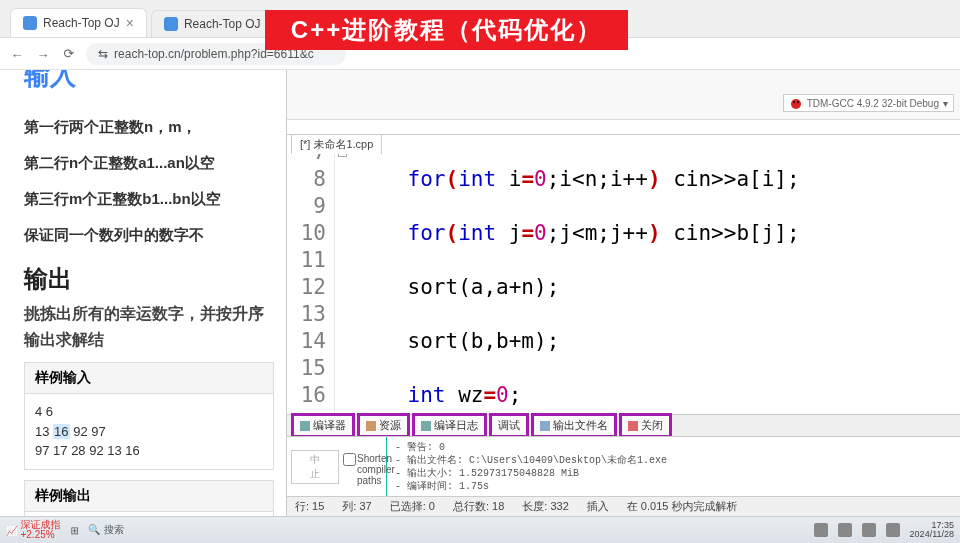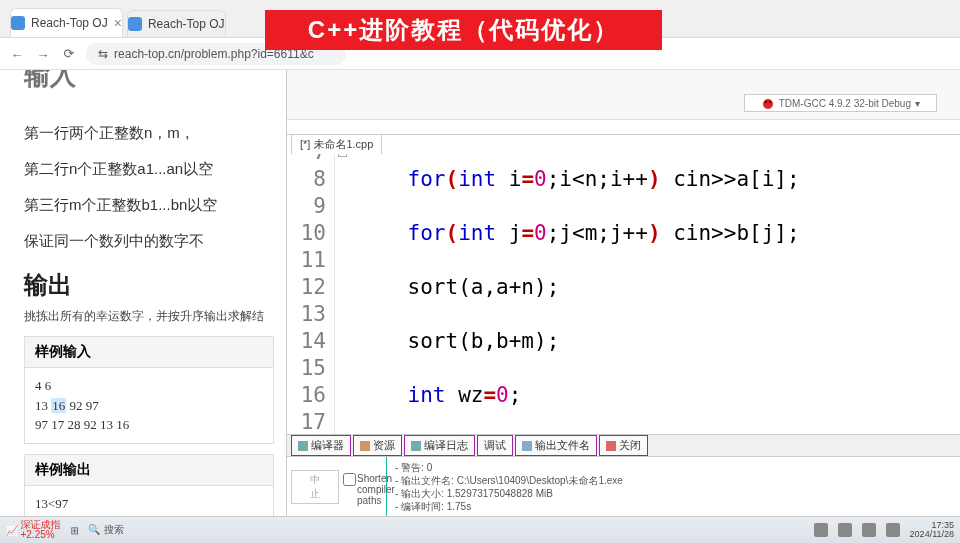--- a/index.html
+++ b/index.html
@@ -1,68 +1,68 @@
 <!DOCTYPE html>
 <html><head>
 <meta charset="utf-8">
 <style>
   * { box-sizing: border-box; margin: 0; padding: 0; }
   body { font-family: "Microsoft YaHei", Arial, sans-serif; font-size: 13px; background: #f5f5f5; width: 960px; height: 543px; overflow: hidden; position: relative; }
   
   .browser-top { height: 38px; background: #f0f0f0; display: flex; align-items: flex-end; padding-left: 10px; border-bottom: 1px solid #ddd; }
-  .tab { background: #fff; padding: 6px 0; border-radius: 6px 6px 0 0; font-size: 12px; color: #444; display: flex; align-items: center; gap: 6px; margin-right: 4px; border: 1px solid #ddd; border-bottom: none; }
+  .tab { background: #fff; padding: 6px 12px; border-radius: 6px 6px 0 0; font-size: 12px; color: #444; display: flex; align-items: center; gap: 6px; margin-right: 4px; border: 1px solid #ddd; border-bottom: none; }
   .tab.bg { background: #f0f0f0; }
   .tab-close { color: #888; font-size: 14px; }
   .tab-icon { width: 14px; height: 14px; background: #4a90e2; border-radius: 3px; display: inline-block; }
   
   .addr-bar { height: 32px; background: #fff; display: flex; align-items: center; padding: 0 8px; gap: 8px; border-bottom: 1px solid #e0e0e0; }
   .nav-btn { width: 18px; height: 18px; color: #666; display: flex; align-items: center; justify-content: center; }
   .url-box { flex: 1; background: #f1f3f4; border-radius: 14px; padding: 4px 12px; font-size: 12px; color: #555; display: flex; align-items: center; gap: 6px; max-width: 260px; }
   
-  .red-banner { position: absolute; top: 10px; left: 265px; width: 397px; height: 40px; background: #ed1c24; color: #fff; font-size: 24px; font-weight: bold; display: flex; align-items: center; justify-content: center; z-index: 50; letter-spacing: 2px; }
+  .red-banner { position: absolute; top: 10px; left: 265px; width: 363px; height: 40px; background: #ed1c24; color: #fff; font-size: 24px; font-weight: bold; display: flex; align-items: center; justify-content: center; z-index: 50; letter-spacing: 2px; }
   
   .main { display: flex; height: calc(100% - 70px - 27px); }
   
   .left { width: 286px; background: #fff; padding: 6px 12px 12px 24px; overflow: hidden; }
-  .left h2 { font-size: 26px; font-weight: bold; margin: 22px 0; color: #737373; }
-  .left p { font-size: 15px; color: #333; line-height: 2.4; }
+  .left h2 { font-size: 26px; font-weight: bold; margin: 16px 0; color: #3b82f6; }
+  .left p { font-size: 15px; color: #333; line-height: 2.4; font-weight: bold; }
   .left h3 { font-size: 24px; font-weight: bold; margin: 10px 0 6px; color: #222; }
-  .left .desc { font-size: 12px; color: #444; line-height: 1.6; }
+  .left .desc { font-size: 16px; color: #444; line-height: 1.6; }
   .box-head { background: #f5f5f5; border: 1px solid #ddd; padding: 6px 10px; font-size: 14px; font-weight: bold; margin-top: 10px; }
-  .box-body { border: 1px solid #ddd; border-top: none; padding: 8px 10px; font-family: Liberation Serif, serif; font-size: 13px; color: #333; line-height: 1.5; }
+  .box-body { border: 1px solid #ddd; border-top: none; padding: 8px 10px; font-family: Liberation Sans, sans-serif; font-size: 13px; color: #333; line-height: 1.5; }
   .box-body .hl { background: #cfe8ff; padding: 0 1px; }
   
   .right { flex: 1; background: #fff; display: flex; flex-direction: column; border-left: 1px solid #ccc; position: relative; }
   
   .ide-top { height: 50px; background: #f8f8f8; border-bottom: 1px solid #ddd; position: relative; }
-  .compiler-sel { position: absolute; right: 23px; top: 24px; font-size: 10px; color: #666; padding: 1px 16px; border: 1px solid #ccc; background: #fff; display: flex; align-items: center; gap: 4px; }
+  .compiler-sel { position: absolute; right: 6px; top: 24px; font-size: 10px; color: #666; padding: 1px 5px; border: 1px solid #ccc; background: #fff; display: flex; align-items: center; gap: 4px; }
   .ladybug { width: 14px; height: 14px; display: inline-block; }
   
   .file-tab { position: absolute; top: 64px; left: 4px; font-size: 11px; color: #444; background: #fff; padding: 2px 8px; border: 1px solid #ccc; border-bottom: none; z-index: 2; }
   
   .editor { flex: 1; display: flex; background: #fff; border-top: 1px solid #ccc; margin-top: 14px; overflow: hidden; }
   .gutter { width: 48px; background: #fff; text-align: right; padding: 4px 8px 4px 0; font-family: Consolas, monospace; font-size: 21px; color: #808080; line-height: 27px; border-right: 1px solid #e8e8e8; }
   .fold-col { width: 14px; background: #fff; padding-top: 4px; font-size: 10px; color: #888; line-height: 27px; text-align: center; }
   .fold-col .mk { border: 1px solid #aaa; width: 9px; height: 9px; margin: 9px auto; font-size: 9px; line-height: 7px; }
   .code { flex: 1; font-family: Consolas, monospace; font-size: 21px; line-height: 27px; padding: 4px 0 4px 8px; white-space: pre; color: #000; position: relative; }
   .code .row { height: 27px; }
   .kw { color: #0000cc; font-weight: normal; }
   .num { color: #c00080; }
   .op { color: #c00000; font-weight: bold; }
   .fn { color: #000; }
   
   .bottom-tabs { height: 22px; background: #f0f0f0; border-top: 1px solid #ccc; display: flex; align-items: center; font-size: 11px; color: #333; gap: 2px; padding-left: 4px; }
-  .bottom-tabs .bt { padding: 2px 6px; display: flex; align-items: center; gap: 3px; border: 1px solid #a21caf; background: #fafafa; }
+  .bottom-tabs .bt { padding: 2px 6px; display: flex; align-items: center; gap: 3px; border: 3px solid #a21caf; background: #fafafa; }
   .bt-ic { width: 10px; height: 10px; background: #7aa; display: inline-block; }
   
   .compile-out { height: 60px; background: #fff; border-top: 1px solid #ccc; display: flex; font-size: 10px; color: #555; }
   .co-left { width: 100px; border-right: 1px solid #14b8a6; padding: 4px; display: flex; flex-direction: row; gap: 4px; align-items: center; }
   .co-btn { border: 1px solid #ccc; padding: 2px 18px; color: #aaa; font-size: 10px; }
   .co-chk { font-size: 10px; display: flex; align-items: flex-start; gap: 1px; margin-top: 6px; }
-  .co-right { flex: 1; padding: 4px 8px; font-family: Liberation Sans, sans-serif; line-height: 1.3; }
+  .co-right { flex: 1; padding: 4px 8px; font-family: Liberation Mono, monospace; line-height: 1.3; }
   
   .statusbar { height: 20px; background: #f0f0f0; border-top: 1px solid #ccc; display: flex; align-items: center; font-size: 11px; color: #444; gap: 18px; padding: 0 8px; }
   
   .os-taskbar { position: absolute; bottom: 0; left: 0; right: 0; height: 27px; background: linear-gradient(#e8ecf0,#dce2e8); display: flex; align-items: center; padding: 0 6px; gap: 10px; font-size: 10px; color: #555; border-top: 1px solid #ccc; }
   .os-taskbar .stock { color: #e03030; display: flex; align-items: center; gap: 2px; }
   .os-taskbar .spacer { flex: 1; }
   .tray-ic { width: 14px; height: 14px; background: #888; border-radius: 2px; }
   .datetime { font-size: 9px; line-height: 1; text-align: right; color: #444; }
 </style>
 </head>
@@ -206,20 +206,29 @@
           </label>
       </div>
       <div class="co-right">
         <div>- 警告: 0</div>
         <div>- 输出文件名: C:\Users\10409\Desktop\未命名1.exe</div>
         <div>- 输出大小: 1.52973175048828 MiB</div>
         <div>- 编译时间: 1.75s</div>
       </div>
     </div>
 
+    <div class="statusbar">
+      <span>行: 15</span>
+      <span>列: 37</span>
+      <span>已选择: 0</span>
+      <span>总行数: 18</span>
+      <span>长度: 332</span>
+      <span>插入</span>
+      <span>在 0.015 秒内完成解析</span>
+    </div>
   </div>
 </div>
 
 <div class="os-taskbar">
   <div class="stock">
     <span>📈</span>
     <span style="display:flex;flex-direction:column;line-height:1">
         <span>深证成指</span>
         <span>+2.25%</span>
       </span>

